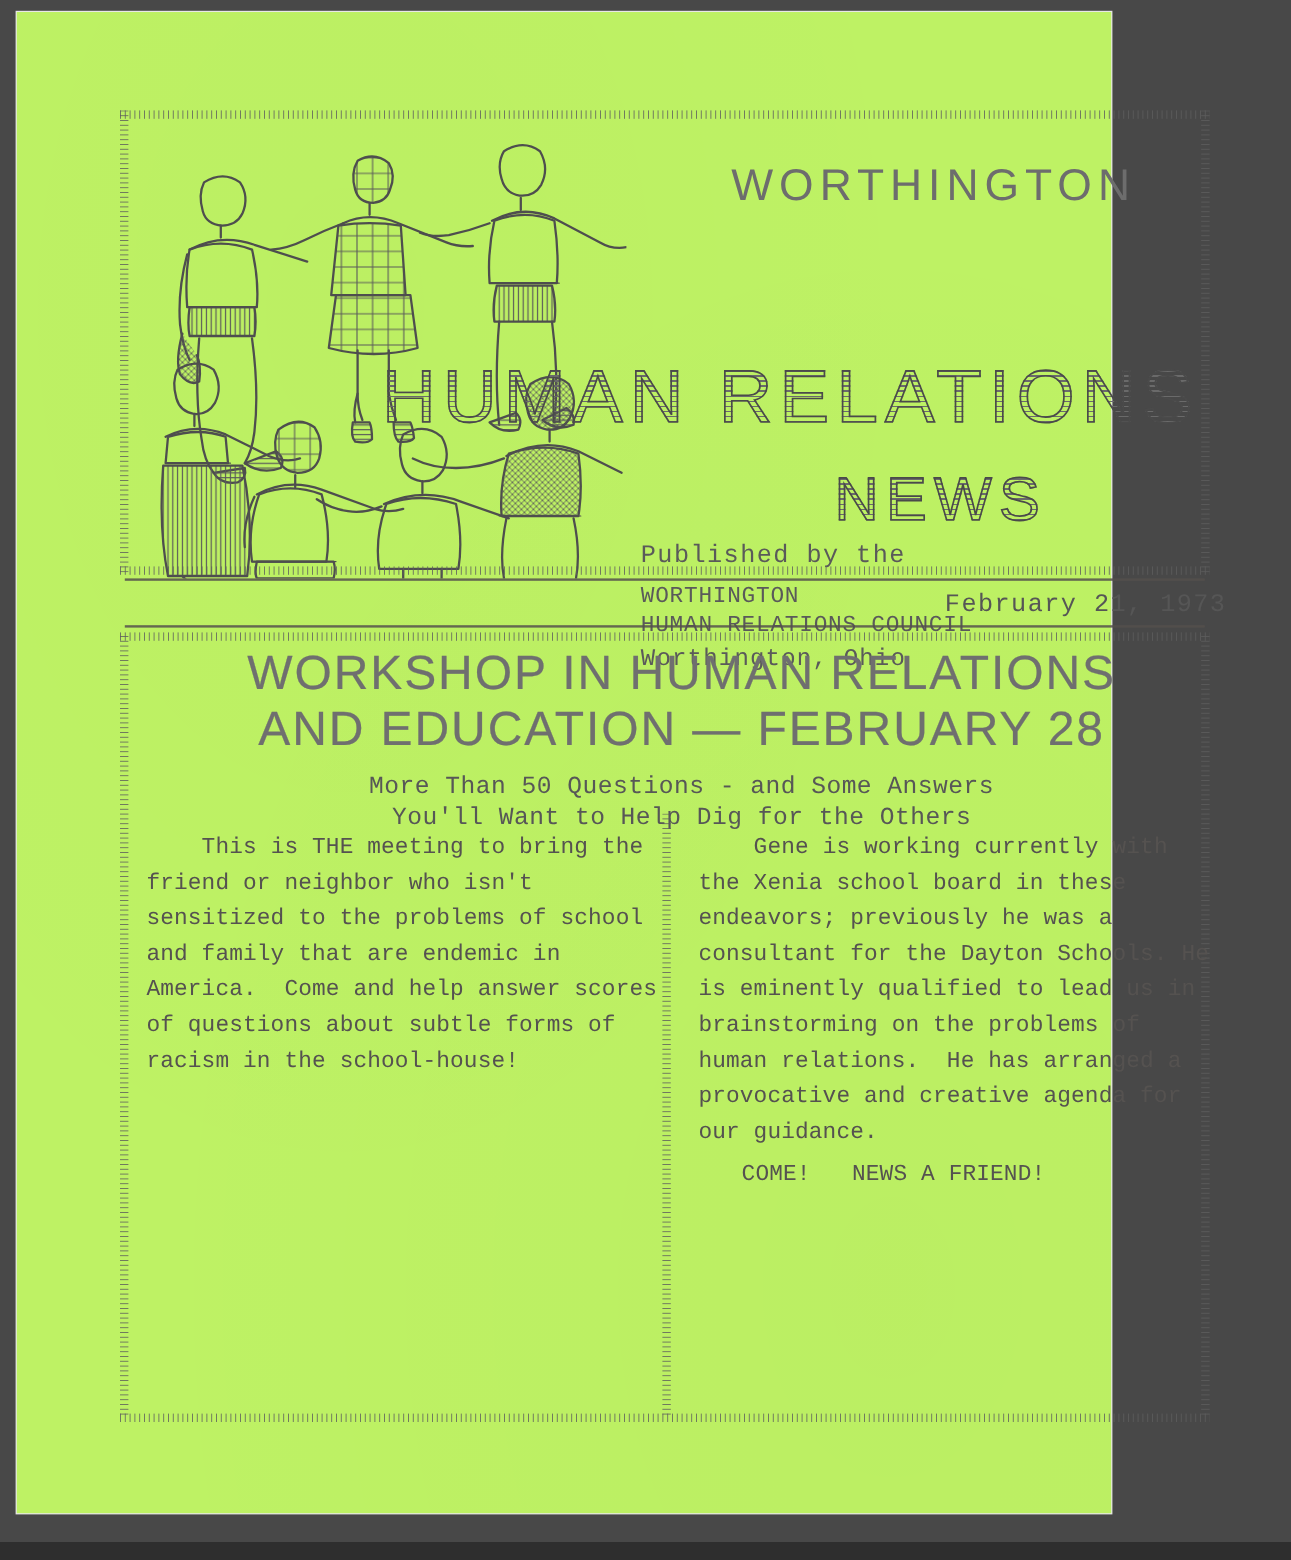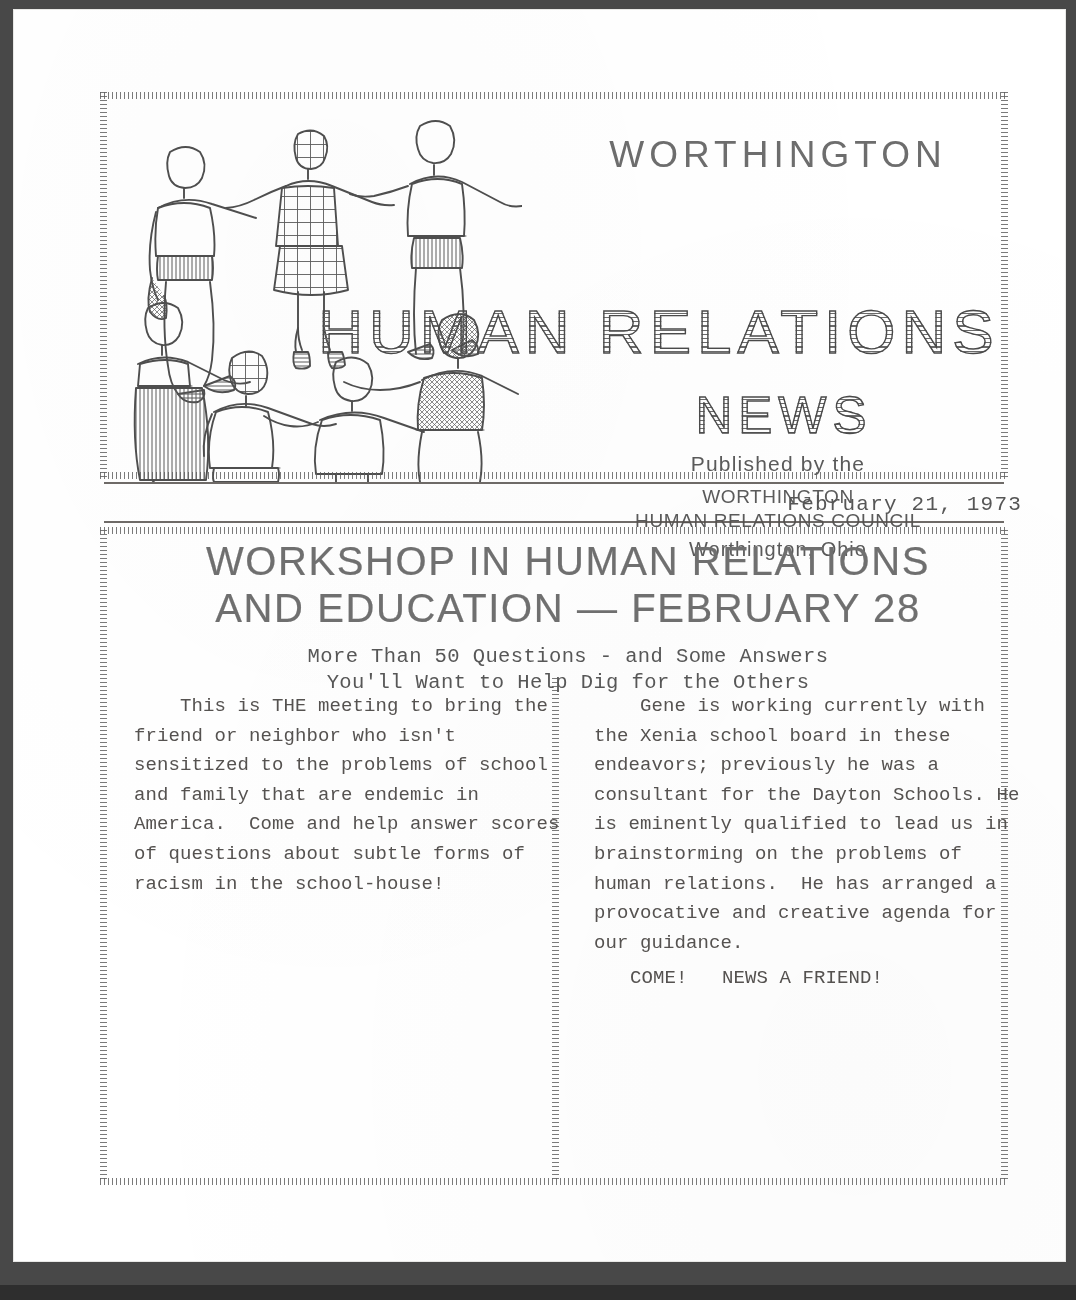--- a/index.html
+++ b/index.html
@@ -18,23 +18,23 @@
   
   #scan-backdrop {
     position: absolute;
     inset: 0;
     background: #484848;
   }
   #paper {
     position: absolute;
     left: 14px;
     top: 10px;
-    width: 1051px;
+    width: 912px;
     height: 1251px;
-    background: #ffffff;
+    background: #bef264;
     box-shadow: 0 0 0 1px #e8e8e6;
   }
   #paper-grain {
     position: absolute;
     inset: 0;
     pointer-events: none;
     background:
       radial-gradient(ellipse at 30% 20%, rgba(0,0,0,0.012), rgba(0,0,0,0) 60%),
       radial-gradient(ellipse at 80% 85%, rgba(0,0,0,0.015), rgba(0,0,0,0) 65%);
   }
@@ -142,23 +142,22 @@
   }
   #title-human-relations {
     font-size: 62px;
     text-align: center;
   }
   #title-news {
     font-size: 51px;
   }
 
   .mast-line {
-    font-family: Liberation Sans, sans-serif;
+    font-family: Liberation Mono, monospace;
     color: #5a5a5a;
-    text-align: center;
     white-space: nowrap;
   }
   #mast-published {
     position: absolute;
     left: 420px;
     top: 346px;
     width: 488px;
     font-size: 21px;
     letter-spacing: 1.2px;
   }
@@ -224,21 +223,21 @@
     letter-spacing: 0.4px;
     color: #575757;
     line-height: 26px;
     white-space: nowrap;
   }
   #subhead-1 { margin-top: 12px; }
 
   
   #columns {
     position: absolute;
-    left: 112px;
+    left: 100px;
     top: 682px;
     width: 908px;
     height: 480px;
   }
   .column {
     position: absolute;
     top: 0;
     width: 432px;
   }
   #col-left  { left: 8px; }

